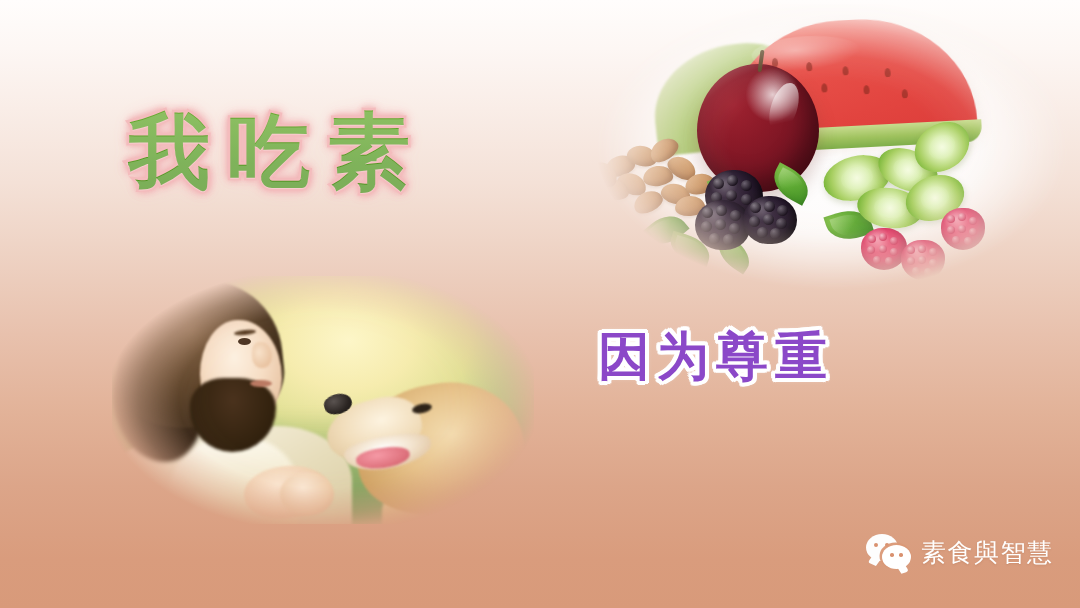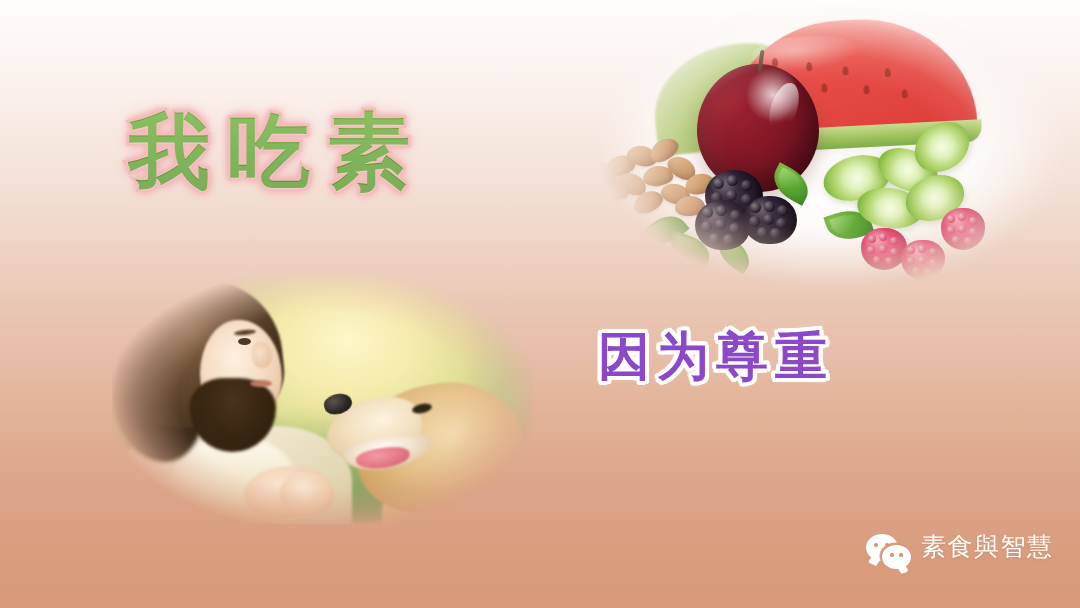--- a/index.html
+++ b/index.html
@@ -461,20 +461,21 @@
       -4px -2px 0 #fff, 4px 2px 0 #fff, 2px -4px 0 #fff, -2px 4px 0 #fff,
       0 0 6px rgba(255,255,255,.85);
   }
 
   
   #wechat-badge {
     position: absolute;
     left: 866px;
     top: 534px;
     display: flex;
+    align-items: center;
     gap: 9px;
   }
   #wechat-badge .wx-logo {
     position: relative;
     width: 46px;
     height: 36px;
   }
   .wx-bubble-big {
     position: absolute;
     left: 0; top: 0;

